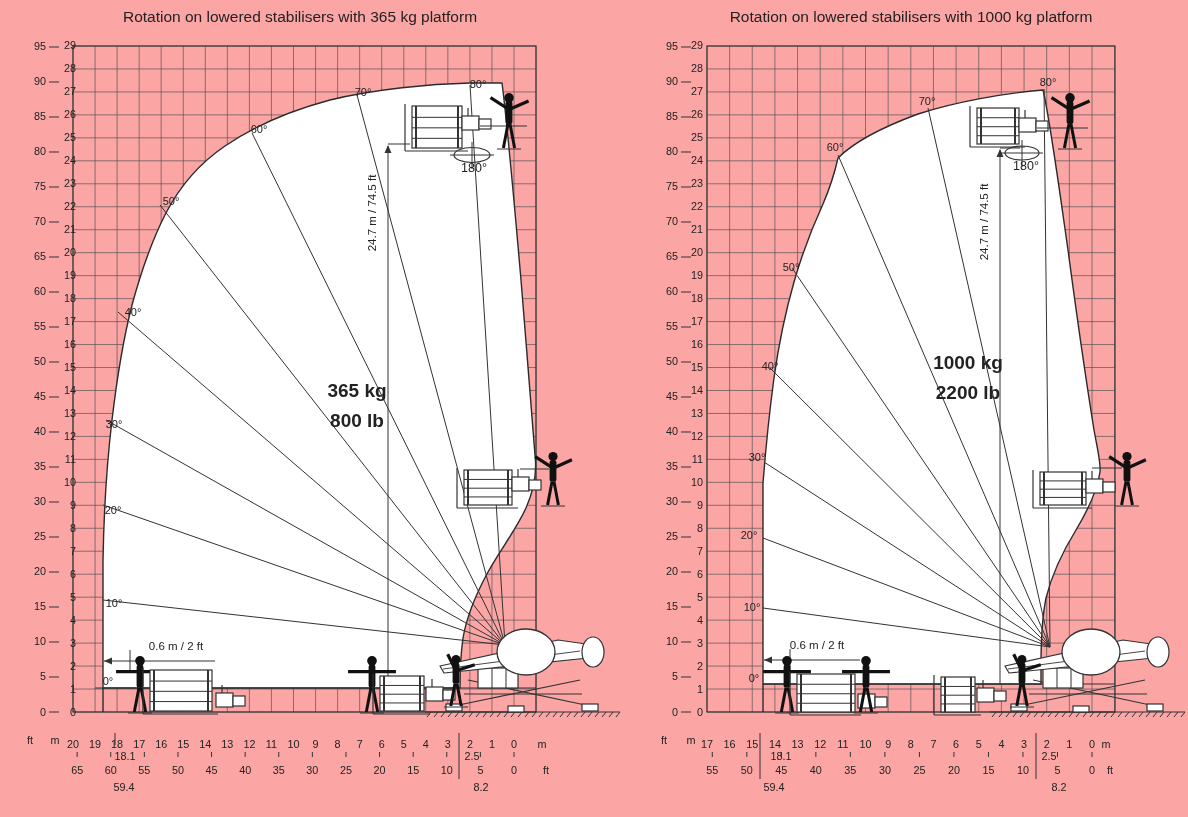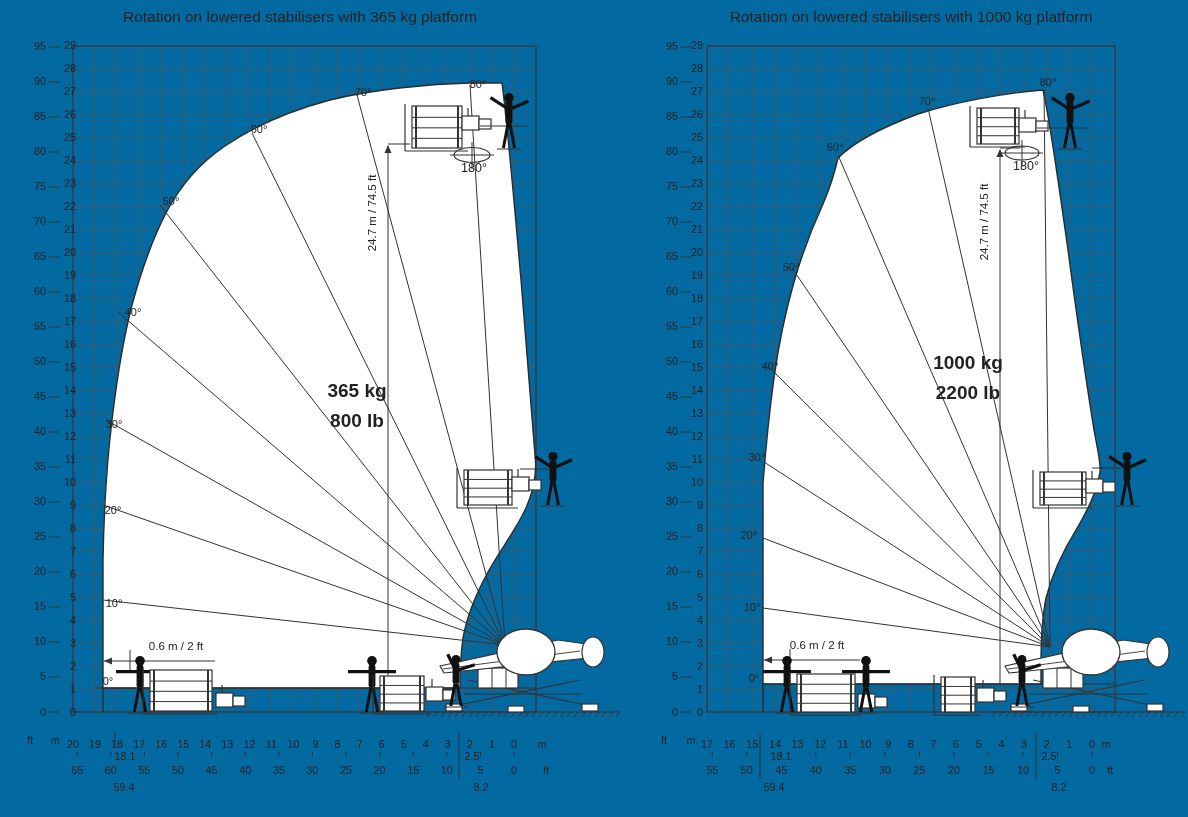--- a/index.html
+++ b/index.html
@@ -1,16 +1,16 @@
 <!DOCTYPE html>
 <html><head>
 <meta charset="utf-8">
 <style>
   html,body{margin:0;padding:0;background:#fff;}
-  .page{position:relative;width:1188px;height:817px;background:#0369a1;overflow:hidden;
+  .page{position:relative;width:1188px;height:817px;background:#fca5a5;overflow:hidden;
         font-family:"Liberation Sans", sans-serif;}
   svg text{font-family:"Liberation Sans", sans-serif;fill:#222;}
 </style>
 </head>
 <body>
 
 <div class="page">
   <svg id="charts" width="1188" height="817" viewBox="0 0 1188 817">
       <g>
         <text x="300" y="22" font-size="15.5" text-anchor="middle" fill="#1a1a1a" font-weight="normal">Rotation on lowered stabilisers with 365 kg platform</text>

